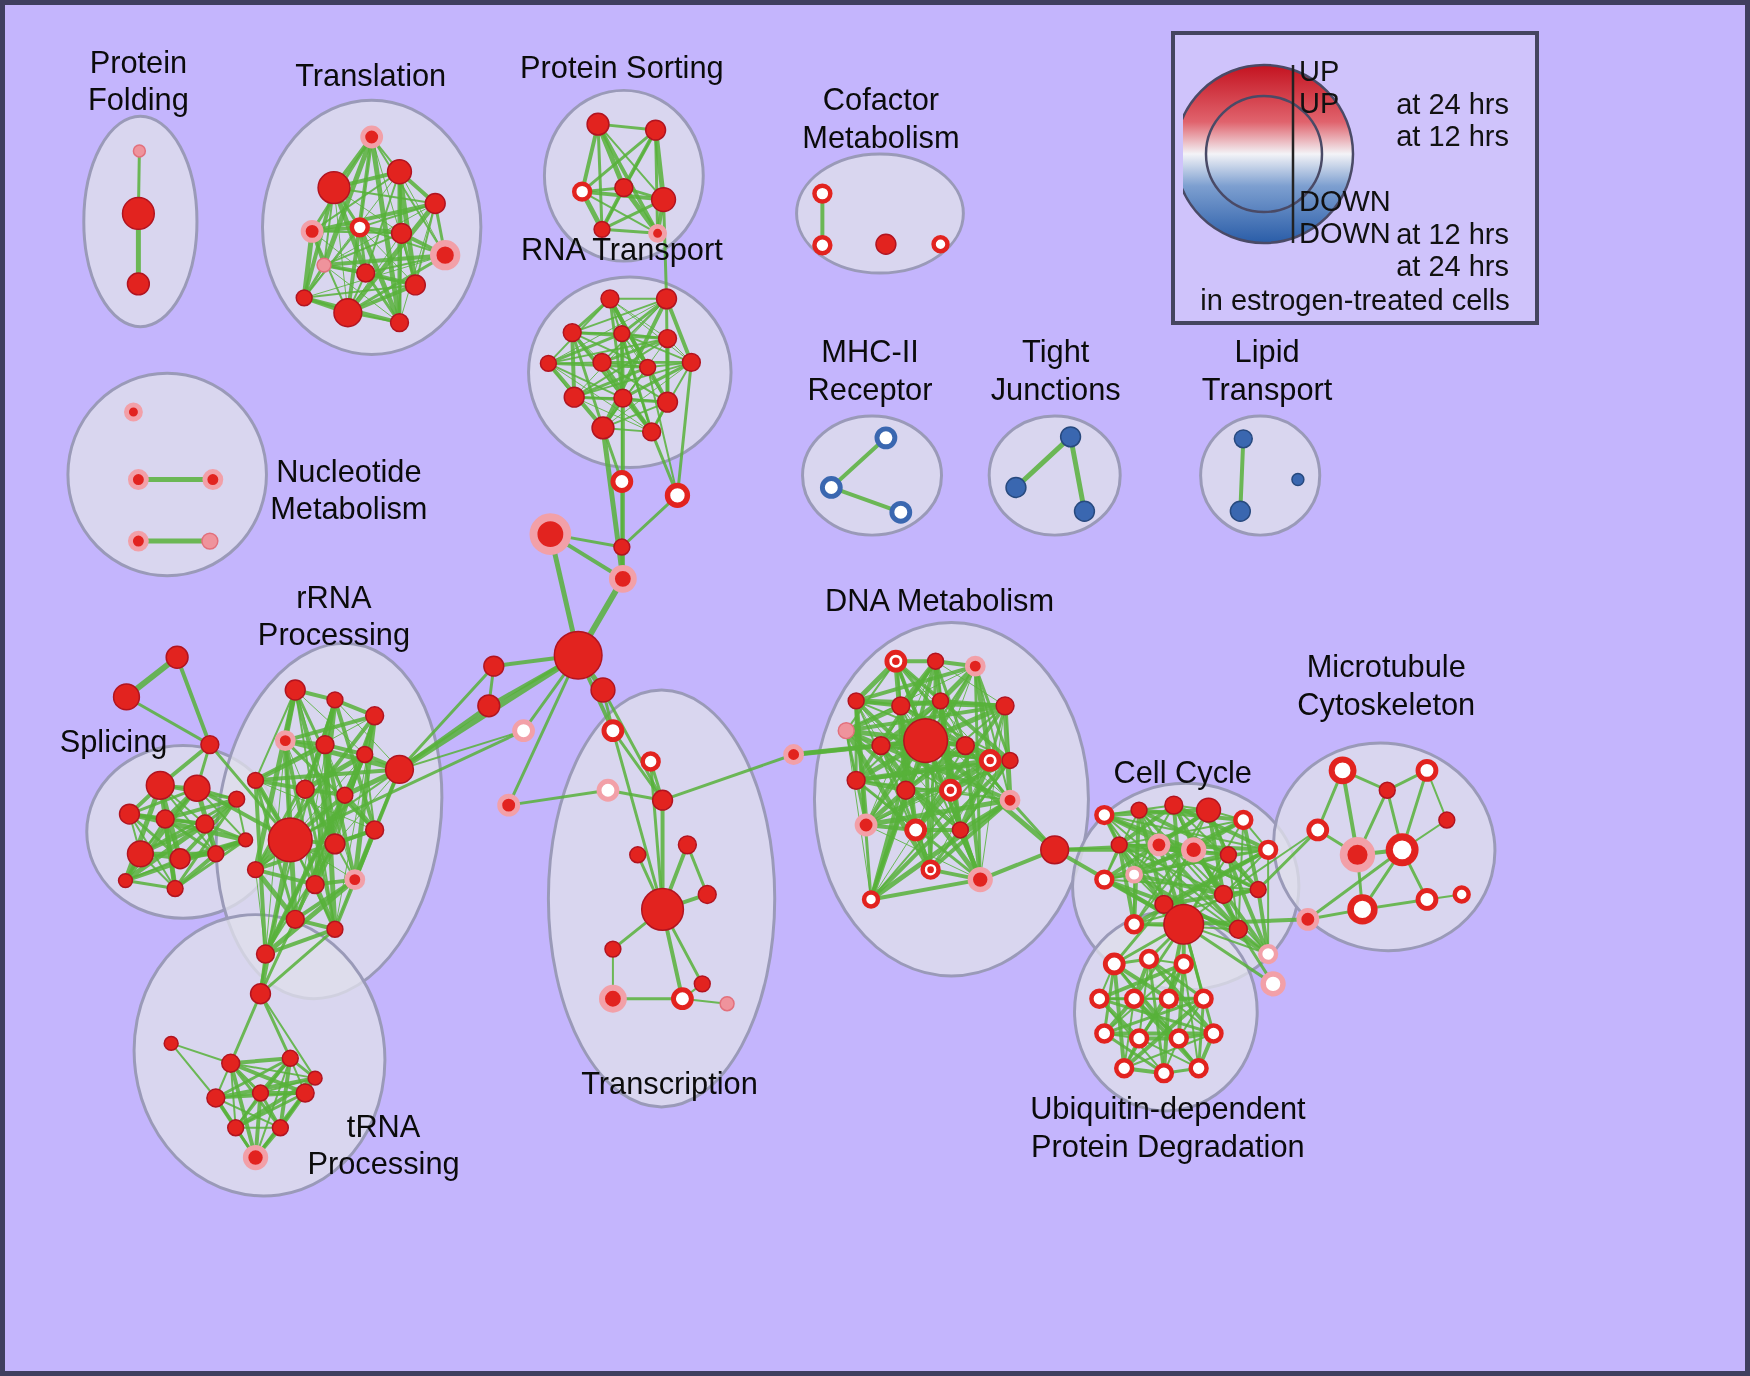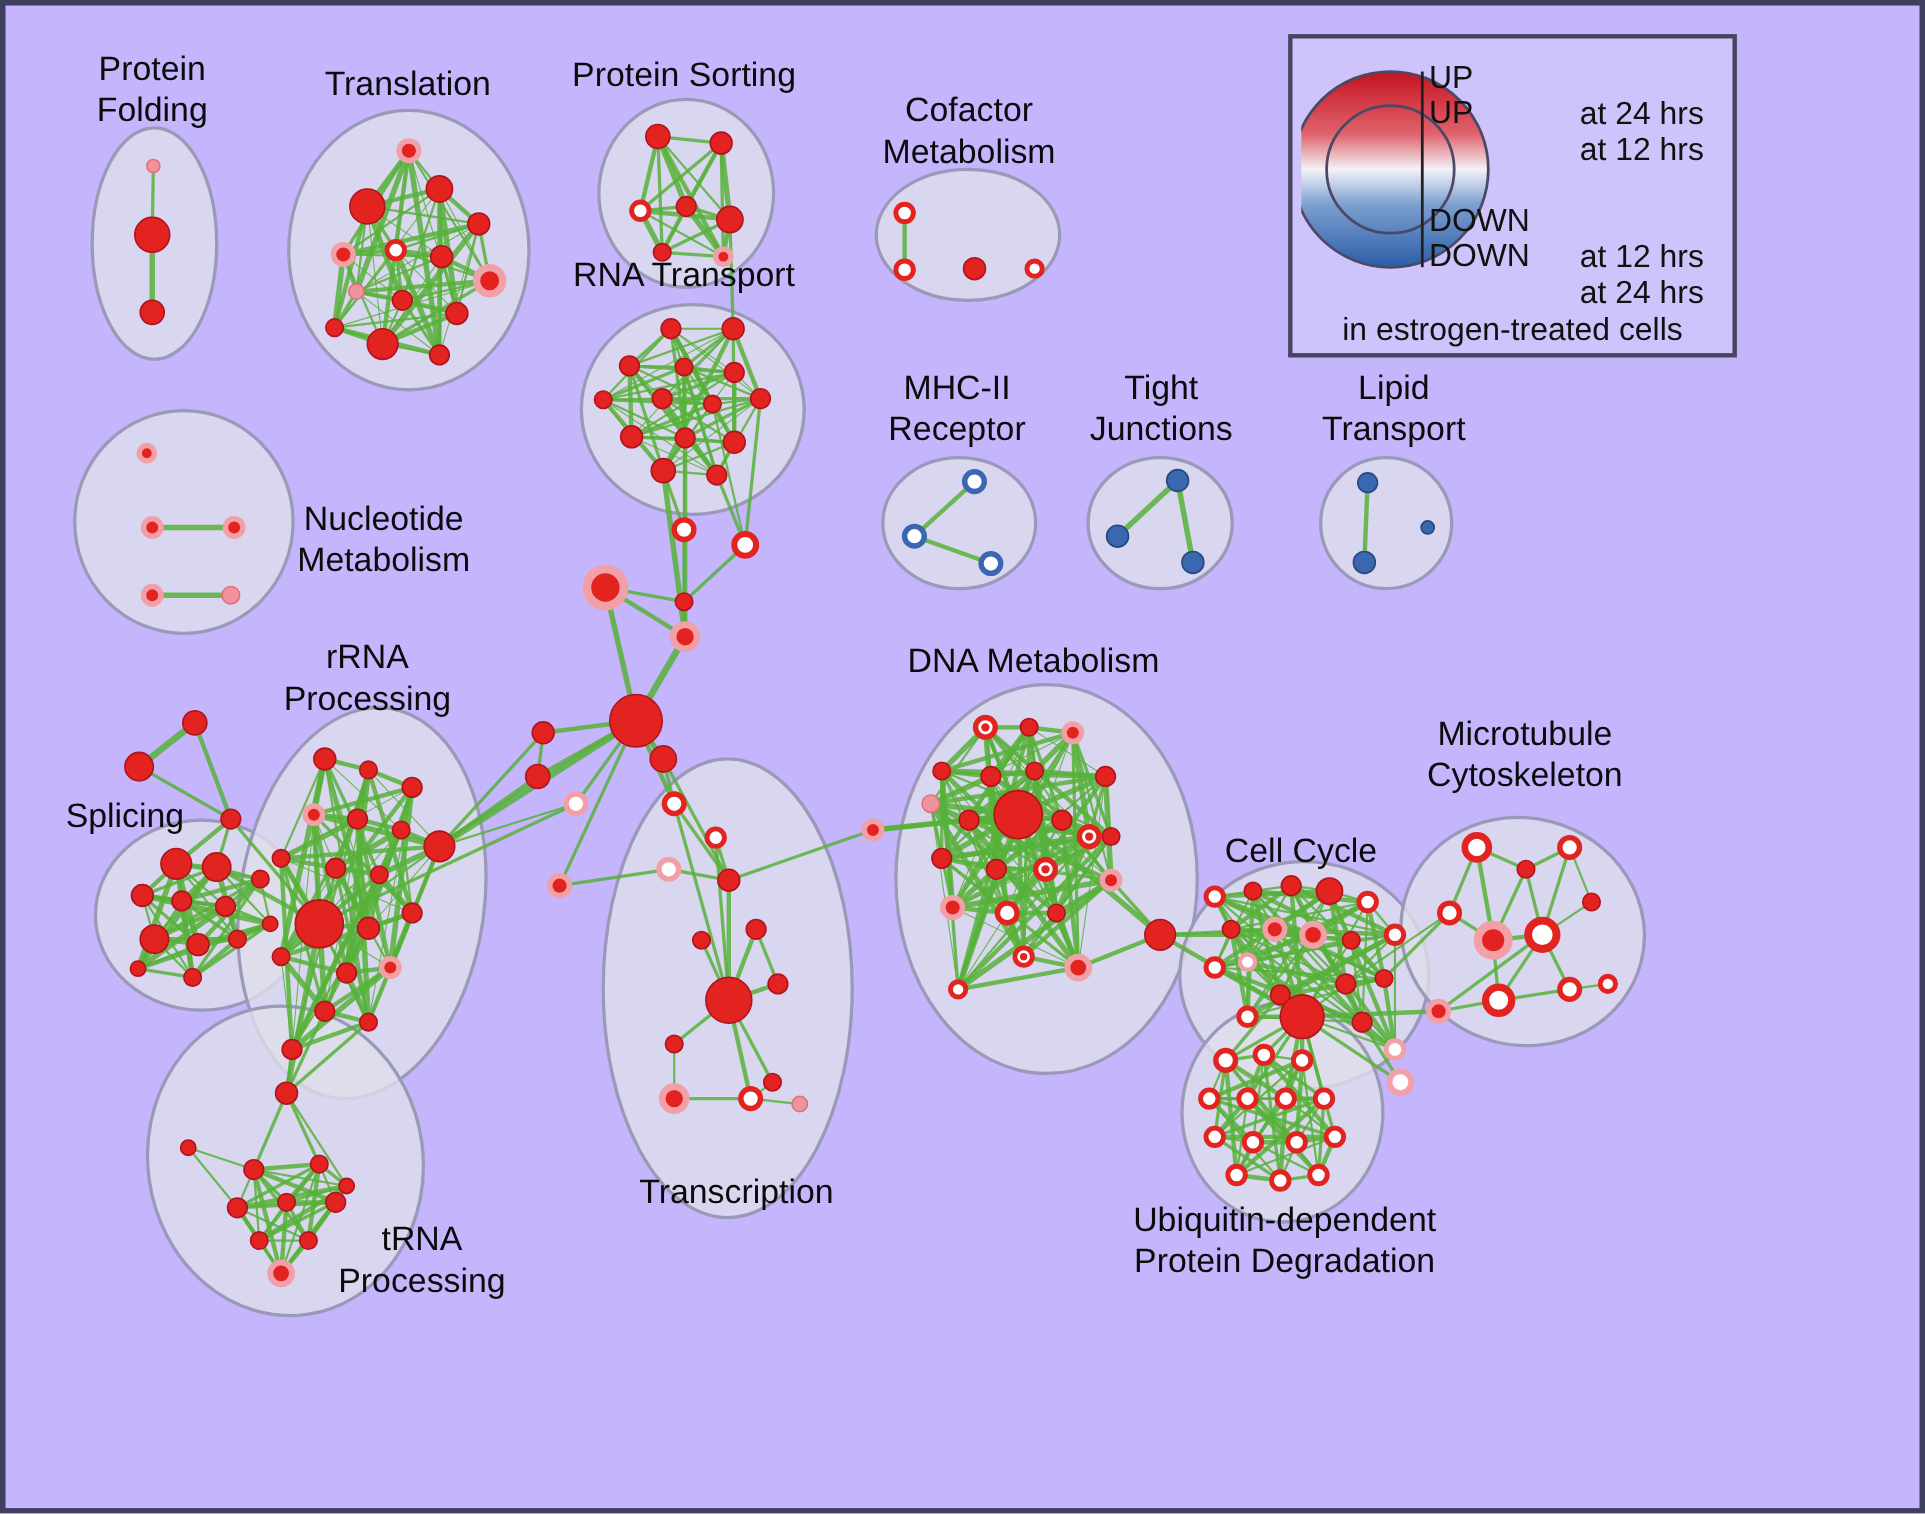--- a/index.html
+++ b/index.html
@@ -4,21 +4,21 @@
 <style>
   html,body{margin:0;padding:0;background:#ffffff;}
   .canvas{
     position:relative;width:1750px;height:1376px;box-sizing:border-box;
     background:#c4b5fd;border:5px solid #3f3f5f;overflow:hidden;
     font-family:"Liberation Sans",sans-serif;
   }
   svg.net{position:absolute;left:0;top:0;width:100%;height:100%;}
   .cluster-label{font-size:31px;fill:#0b0b0b;font-family:"Liberation Sans",sans-serif;}
   .legend{
-    position:absolute;left:1166px;top:26px;width:408px;height:294px;
+    position:absolute;left:1166px;top:26px;width:368px;height:294px;
     box-sizing:border-box;border:4px solid #45455f;background:rgba(240,240,248,0.25);text-decoration:underline;
   }
   .dial{position:absolute;left:8px;top:8px;}
   .legend-dir{position:absolute;left:124px;font-size:29px;color:#111;white-space:nowrap;}
   .legend-time{position:absolute;right:26px;font-size:29px;color:#111;text-align:right;white-space:nowrap;margin-top:33px;}
   .t0{top:20px}.t1{top:52px}.t2{top:150px}.t3{top:182px}
   .legend-caption{position:absolute;left:0;width:100%;text-align:center;font-size:29px;color:#111;margin-top:25px;}
   .cap0{top:224px}.cap1{top:258px}
 </style>
 </head>

